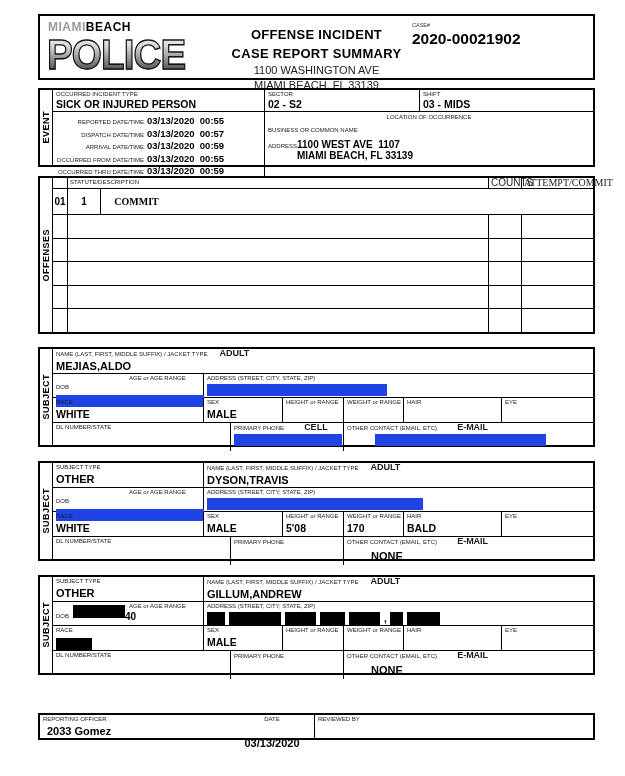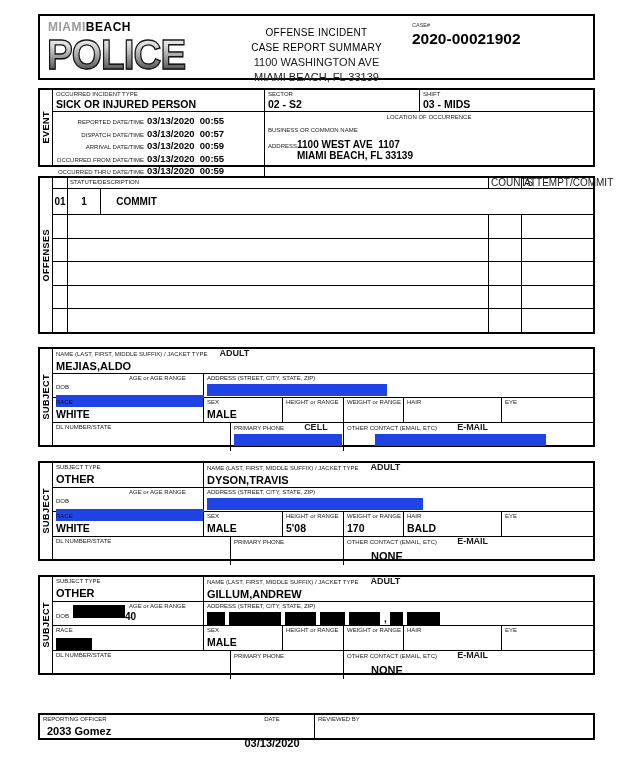--- a/index.html
+++ b/index.html
@@ -20,21 +20,21 @@
   .hdr { top:14px; height:66px; flex-direction:row; padding:2px 6px; }
   .logo-block { width:185px; flex:none; position:relative; }
   .logo-line1 { font-size:12px; font-weight:700; letter-spacing:.5px; margin:2px 0 0 2px; }
   .logo-miami { color:#9b9b9b; }
   .logo-beach { color:#000; }
   .logo-police { display:inline-block; font-size:42px; font-weight:700; letter-spacing:-1px; line-height:42px; margin-left:1px;
     transform:scaleX(.92); transform-origin:left center;
     background:linear-gradient(180deg,#f7f7f7 0%,#d9d9d9 28%,#9e9e9e 55%,#2e2e2e 100%);
     -webkit-background-clip:text; background-clip:text; color:transparent; -webkit-text-stroke:1.3px #161616; }
   .hdr-center { flex:1; text-align:center; padding-top:9px; }
-  .hdr-t1,.hdr-t2 { font-size:10px; font-weight:400; letter-spacing:.3px; }
+  .hdr-t1,.hdr-t2 { font-size:13px; font-weight:700; letter-spacing:.3px; }
   .hdr-t2 { margin-top:4px; }
   .hdr-a1,.hdr-a2 { font-size:11px; margin-top:3px; color:#222; }
   .case-block { width:185px; flex:none; padding:4px 0 0 10px; }
   .case-lbl { font-size:5.5px; color:#333; }
   .case-num { font-size:15.5px; font-weight:700; margin-top:2px; }
 
   
   .evt { top:88px; height:79px; }
   .evt-r1 { height:22px; display:flex; border-bottom:1px solid #000;justify-content:flex-end; }
   .evt-r2 { flex:1; display:flex; }
@@ -56,21 +56,21 @@
   
   .off { top:176px; height:158px; }
   .o-row { display:flex; border-bottom:1px solid #000; min-height:0; }
   .o-row:last-child { border-bottom:none; }
   .o-hdr { height:11px; flex:none; }
   .o-filled { height:26px; flex:none; }
   .o-empty { flex:1; }
   .o-num { width:15px; flex:none; border-right:1px solid #000; display:flex; align-items:center; justify-content:center; font-weight:700; font-size:10px; }
   .o-desc { flex:1; border-right:1px solid #000; padding:1px 3px; min-width:0; }
   .o-counts { width:33px; flex:none; border-right:1px solid #000; display:flex; align-items:center; justify-content:center; font-weight:700; font-size:10px; }
-  .o-att { width:71px; flex:none; display:flex; align-items:center; justify-content:center; font-weight:700; font-size:10px; }
+  .o-att { width:71px; flex:none; display:flex; align-items:center; justify-content:center; font-weight:700; font-size:10px;font-family:Liberation Serif, serif; }
   .o-hdr .o-desc,.o-hdr .o-counts,.o-hdr .o-att { align-items:flex-start; justify-content:flex-start; padding:1px 2px; font-weight:400; }
   .o-desc .val { font-size:10.5px; line-height:11.5px; }
 
   
   .subjects-wrap { position:absolute; top:347px; left:38px; width:557px; }
   .sub-box { position:relative; width:557px; height:100px; border:2px solid #000; background:#fff; display:flex; margin-bottom:14px; }
   .s-r { display:flex; border-bottom:1px solid #000; }
   .s-r:last-child { border-bottom:none; }
   .s-r1 { height:25px; } .s-r2 { height:24px; } .s-r3 { height:25px; } .s-r4 { flex:1; }
   .s-typ { width:151px; flex:none; }

